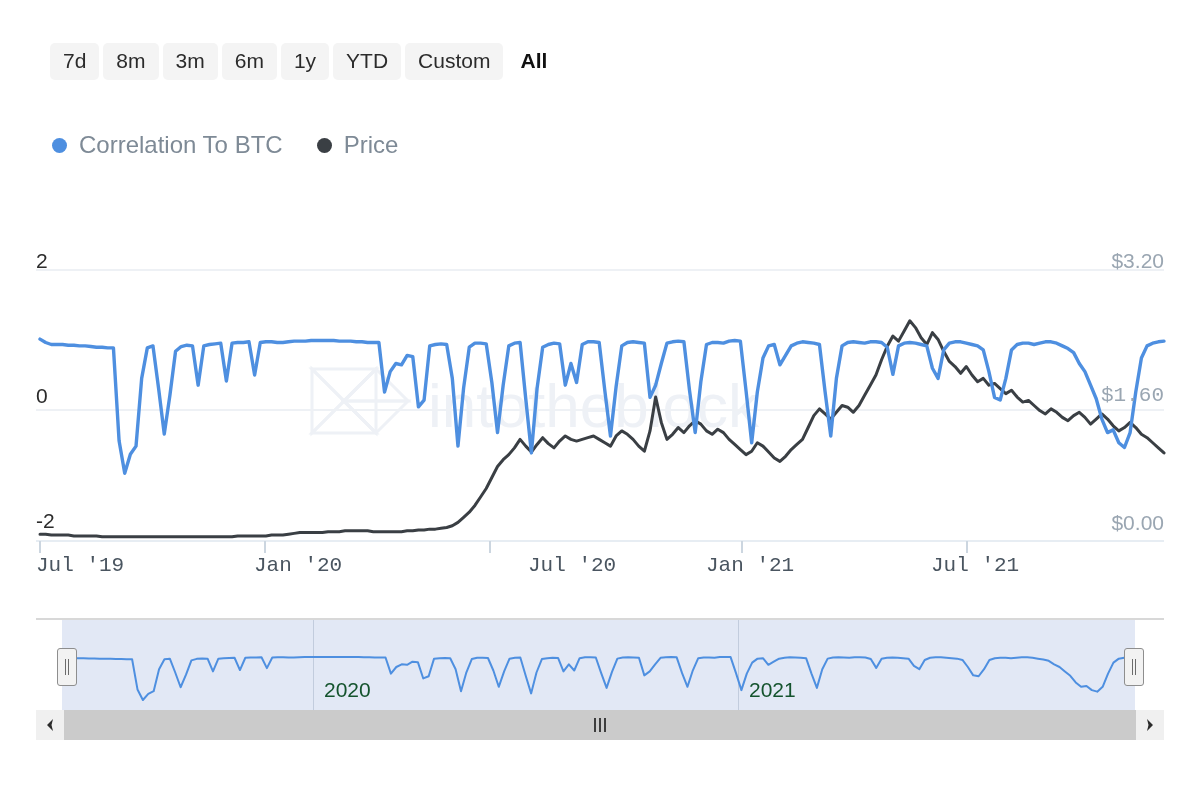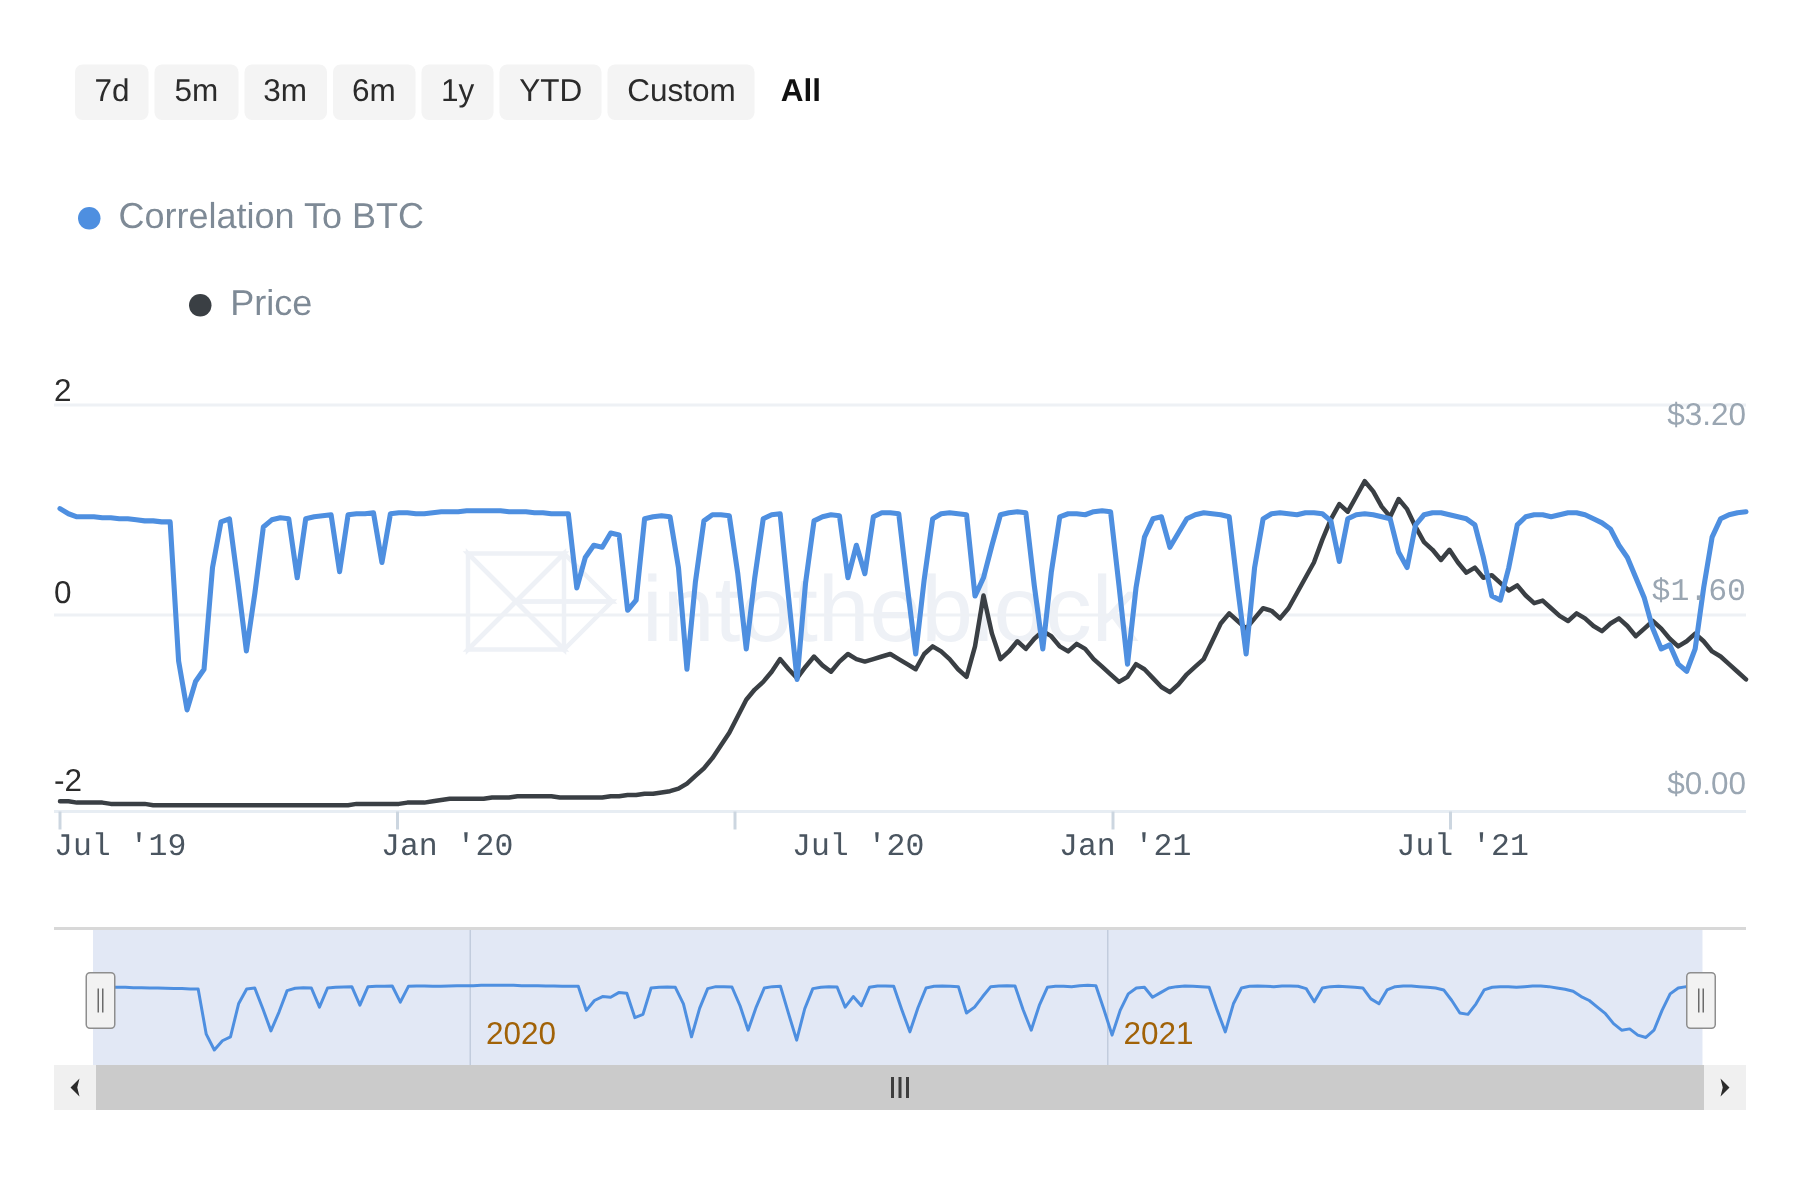--- a/index.html
+++ b/index.html
@@ -42,21 +42,20 @@
   }
 
   
   .legend {
     position: absolute;
     left: 52px;
     top: 133px;
     display: flex;
     align-items: center;
     gap: 34px;
-    flex-direction: column;
   }
   .legend-item {
     display: flex;
     align-items: center;
     gap: 12px;
     cursor: pointer;
   }
   .legend-dot {
     width: 15px;
     height: 15px;
@@ -114,21 +113,21 @@
   }
   .nav-mask {
     position: absolute;
     top: 2px;
     height: 90px;
     background: rgba(110,140,205,0.20);
   }
   .nav-yearlabel {
     position: absolute;
     font-size: 21px;
-    color: #a16207;
+    color: #14532d;
     line-height: 1;
     bottom: 10px;
     white-space: nowrap;
   }
   .nav-yearline {
     position: absolute;
     top: 2px;
     width: 1px;
     height: 90px;
     background: #c2ccdd;
@@ -197,21 +196,21 @@
     position: absolute;
     pointer-events: none;
     user-select: none;
   }
 </style>
 </head>
 <body>
 
 <div class="range-bar">
   <div class="range-btn">7d</div>
-  <div class="range-btn">5m</div>
+  <div class="range-btn">8m</div>
   <div class="range-btn">3m</div>
   <div class="range-btn">6m</div>
   <div class="range-btn">1y</div>
   <div class="range-btn">YTD</div>
   <div class="range-btn">Custom</div>
   <div class="range-btn selected">All</div>
 </div>
 
 <div class="legend">
   <div class="legend-item">
@@ -251,21 +250,21 @@
   <line x1="967" y1="541" x2="967" y2="553" stroke="#ccd6e0" stroke-width="2"></line>
 
   <polyline id="series-price" fill="none" stroke="#3a3f44" stroke-width="3" stroke-linejoin="round" stroke-linecap="round" points="40.00,534.23 45.65,534.23 51.30,535.07 56.94,535.07 62.59,535.07 68.24,535.07 73.89,535.92 79.54,535.92 85.19,535.92 90.83,535.92 96.48,535.92 102.13,536.77 107.78,536.77 113.43,536.77 119.08,536.77 124.72,536.77 130.37,536.77 136.02,536.77 141.67,536.77 147.32,536.77 152.96,536.77 158.61,536.77 164.26,536.77 169.91,536.77 175.56,536.77 181.21,536.77 186.85,536.77 192.50,536.77 198.15,536.77 203.80,536.77 209.45,536.77 215.10,536.77 220.74,536.77 226.39,536.77 232.04,536.77 237.69,535.92 243.34,535.92 248.98,535.92 254.63,535.92 260.28,535.92 265.93,535.92 271.58,535.07 277.23,535.07 282.87,535.07 288.52,534.23 294.17,533.38 299.82,532.53 305.47,532.53 311.12,532.53 316.76,532.53 322.41,532.53 328.06,531.68 333.71,531.68 339.36,531.68 345.01,530.84 350.65,530.84 356.30,530.84 361.95,530.84 367.60,530.84 373.25,531.68 378.89,531.68 384.54,531.68 390.19,531.68 395.84,531.68 401.49,531.68 407.14,530.84 412.78,530.84 418.43,529.99 424.08,529.99 429.73,529.14 435.38,529.14 441.03,528.30 446.67,527.45 452.32,525.76 457.97,522.37 463.62,517.29 469.27,512.21 474.91,505.43 480.56,496.96 486.21,488.49 491.86,477.48 497.51,466.48 503.16,459.70 508.80,454.62 514.45,447.84 520.10,439.38 525.75,446.15 531.40,452.08 537.05,444.46 542.69,437.68 548.34,443.61 553.99,447.84 559.64,441.07 565.29,435.99 570.93,439.38 576.58,441.07 582.23,439.38 587.88,437.68 593.53,435.99 599.18,439.38 604.82,442.76 610.47,446.15 616.12,435.99 621.77,430.91 627.42,434.29 633.07,439.38 638.71,446.15 644.36,451.23 650.01,430.91 655.66,397.03 661.31,422.44 666.95,439.38 672.60,434.29 678.25,427.52 683.90,432.60 689.55,425.82 695.20,420.74 700.84,424.13 706.49,430.91 712.14,434.29 717.79,429.21 723.44,432.60 729.09,439.38 734.73,444.46 740.38,449.54 746.03,454.62 751.68,451.23 757.33,442.76 762.97,446.15 768.62,452.08 774.27,458.01 779.92,461.39 785.57,456.31 791.22,449.54 796.86,444.46 802.51,439.38 808.16,427.52 813.81,415.66 819.46,408.89 825.11,413.97 830.75,419.05 836.40,412.27 842.05,405.50 847.70,407.19 853.35,412.27 858.99,405.50 864.64,395.34 870.29,385.18 875.94,375.01 881.59,359.77 887.24,346.22 892.88,336.06 898.53,341.14 904.18,330.98 909.83,320.81 915.48,327.59 921.13,337.75 926.77,344.53 932.42,332.67 938.07,339.44 943.72,351.30 949.37,361.46 955.02,366.54 960.66,373.32 966.31,366.54 971.96,375.01 977.61,381.79 983.26,378.40 988.90,385.18 994.55,383.48 1000.20,388.56 1005.85,393.64 1011.50,390.26 1017.15,397.03 1022.79,402.11 1028.44,400.42 1034.09,405.50 1039.74,410.58 1045.39,413.97 1051.04,408.89 1056.68,412.27 1062.33,417.36 1067.98,420.74 1073.63,415.66 1079.28,412.27 1084.92,417.36 1090.57,424.13 1096.22,419.05 1101.87,413.97 1107.52,419.05 1113.17,425.82 1118.81,430.91 1124.46,427.52 1130.11,422.44 1135.76,427.52 1141.41,434.29 1147.06,437.68 1152.70,442.76 1158.35,447.84 1164.00,452.93"></polyline>
   <polyline id="series-corr" fill="none" stroke="#4e8fe0" stroke-width="3.4" stroke-linejoin="round" stroke-linecap="round" points="40.00,339.11 45.65,342.49 51.30,344.52 56.94,344.52 62.59,344.52 68.24,345.20 73.89,345.20 79.54,345.88 85.19,345.88 90.83,346.56 96.48,347.24 102.13,347.24 107.78,347.91 113.43,347.91 119.08,440.73 124.72,473.25 130.37,454.28 136.02,446.15 141.67,378.40 147.32,347.91 152.96,345.88 158.61,388.56 164.26,433.95 169.91,395.34 175.56,351.30 181.21,346.56 186.85,345.20 192.50,345.88 198.15,385.18 203.80,345.88 209.45,344.52 215.10,343.85 220.74,343.17 226.39,381.11 232.04,343.17 237.69,342.49 243.34,342.49 248.98,341.81 254.63,375.01 260.28,342.49 265.93,341.81 271.58,341.81 277.23,342.49 282.87,342.49 288.52,341.81 294.17,341.14 299.82,341.14 305.47,341.14 311.12,340.46 316.76,340.46 322.41,340.46 328.06,340.46 333.71,340.46 339.36,341.14 345.01,341.14 350.65,341.14 356.30,341.81 361.95,341.81 367.60,342.49 373.25,342.49 378.89,342.49 384.54,391.95 390.19,371.63 395.84,363.50 401.49,364.85 407.14,355.37 412.78,356.72 418.43,406.86 424.08,400.08 429.73,345.88 435.38,344.52 441.03,343.85 446.67,344.52 452.32,378.40 457.97,446.15 463.62,387.88 469.27,347.24 474.91,343.17 480.56,343.17 486.21,343.85 491.86,382.46 497.51,432.60 503.16,385.18 508.80,345.88 514.45,343.17 520.10,342.49 525.75,398.73 531.40,452.93 537.05,388.56 542.69,347.24 548.34,344.52 553.99,343.17 559.64,343.85 565.29,385.18 570.93,363.50 576.58,382.46 582.23,344.52 587.88,341.81 593.53,341.81 599.18,342.49 604.82,390.60 610.47,435.99 616.12,386.53 621.77,345.88 627.42,342.49 633.07,341.81 638.71,342.49 644.36,343.17 650.01,397.37 655.66,385.18 661.31,363.50 666.95,343.17 672.60,341.81 678.25,341.14 683.90,341.81 689.55,390.60 695.20,432.60 700.84,381.79 706.49,344.52 712.14,342.49 717.79,342.49 723.44,343.17 729.09,341.14 734.73,340.46 740.38,341.14 746.03,390.60 751.68,442.76 757.33,391.95 762.97,358.07 768.62,345.88 774.27,344.52 779.92,364.85 785.57,355.37 791.22,345.88 796.86,343.17 802.51,341.81 808.16,342.49 813.81,343.17 819.46,344.52 825.11,391.95 830.75,435.99 836.40,378.40 842.05,345.88 847.70,342.49 853.35,341.81 858.99,342.49 864.64,343.17 870.29,341.81 875.94,341.81 881.59,342.49 887.24,347.24 892.88,374.34 898.53,345.88 904.18,343.17 909.83,342.49 915.48,343.17 921.13,344.52 926.77,345.88 932.42,368.24 938.07,378.40 943.72,349.94 949.37,343.17 955.02,341.81 960.66,341.81 966.31,343.17 971.96,344.52 977.61,345.88 983.26,349.94 988.90,371.63 994.55,397.37 1000.20,400.08 1005.85,378.40 1011.50,349.94 1017.15,344.52 1022.79,343.17 1028.44,343.17 1034.09,344.52 1039.74,343.17 1045.39,341.81 1051.04,341.81 1056.68,343.17 1062.33,345.88 1067.98,348.59 1073.63,352.65 1079.28,363.50 1084.92,371.63 1090.57,385.18 1096.22,398.73 1101.87,419.05 1107.52,432.60 1113.17,429.89 1118.81,442.76 1124.46,447.50 1130.11,432.60 1135.76,391.95 1141.41,358.07 1147.06,345.88 1152.70,343.17 1158.35,341.81 1164.00,341.14"></polyline>
 </svg>
 
 <div class="axis-label axis-left" style="top:250px;">2</div>
 <div class="axis-label axis-left" style="top:385px;">0</div>
 <div class="axis-label axis-left" style="top:510px;">-2</div>
 
-<div class="axis-label axis-right" style="top:250px;margin-top:16px;">$3.20</div>
+<div class="axis-label axis-right" style="top:250px;">$3.20</div>
 <div class="axis-label axis-right" style="top:385px;font-family:Liberation Mono, monospace;">$1.60</div>
 <div class="axis-label axis-right" style="top:512px;">$0.00</div>
 
 <div class="xlabel" style="left:36px;">Jul '19</div>
 <div class="xlabel" style="left:254px;">Jan '20</div>
 <div class="xlabel" style="left:482px;margin-left:46px;">Jul '20</div>
 <div class="xlabel" style="left:706px;">Jan '21</div>
 <div class="xlabel" style="left:931px;">Jul '21</div>
 
 <div class="navigator">

